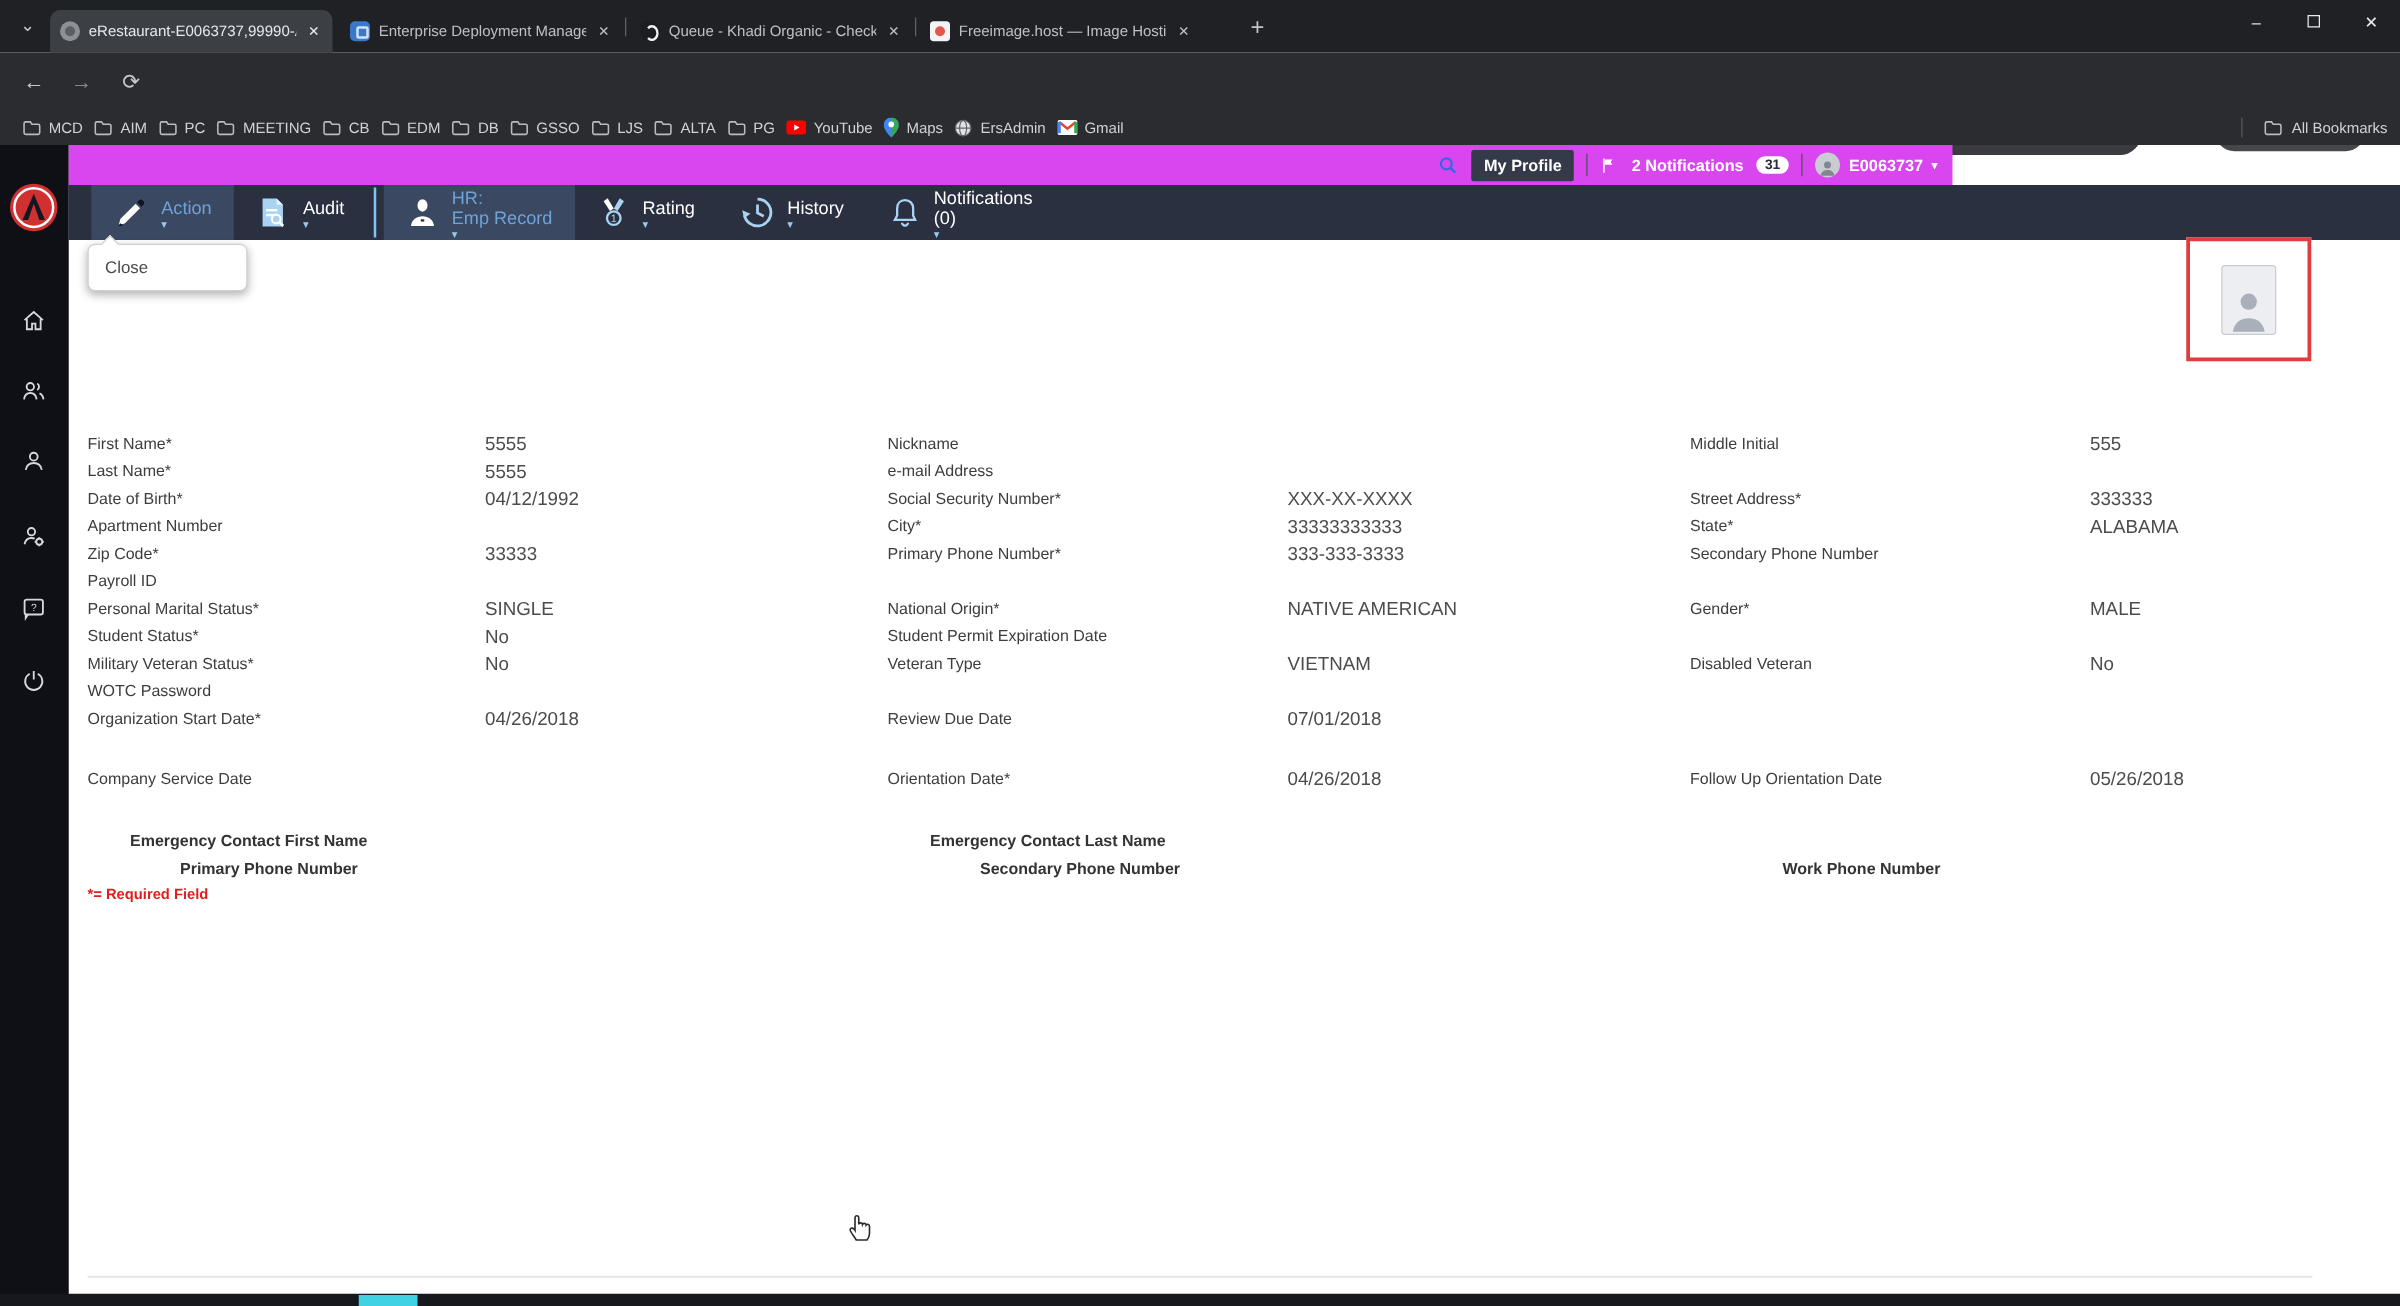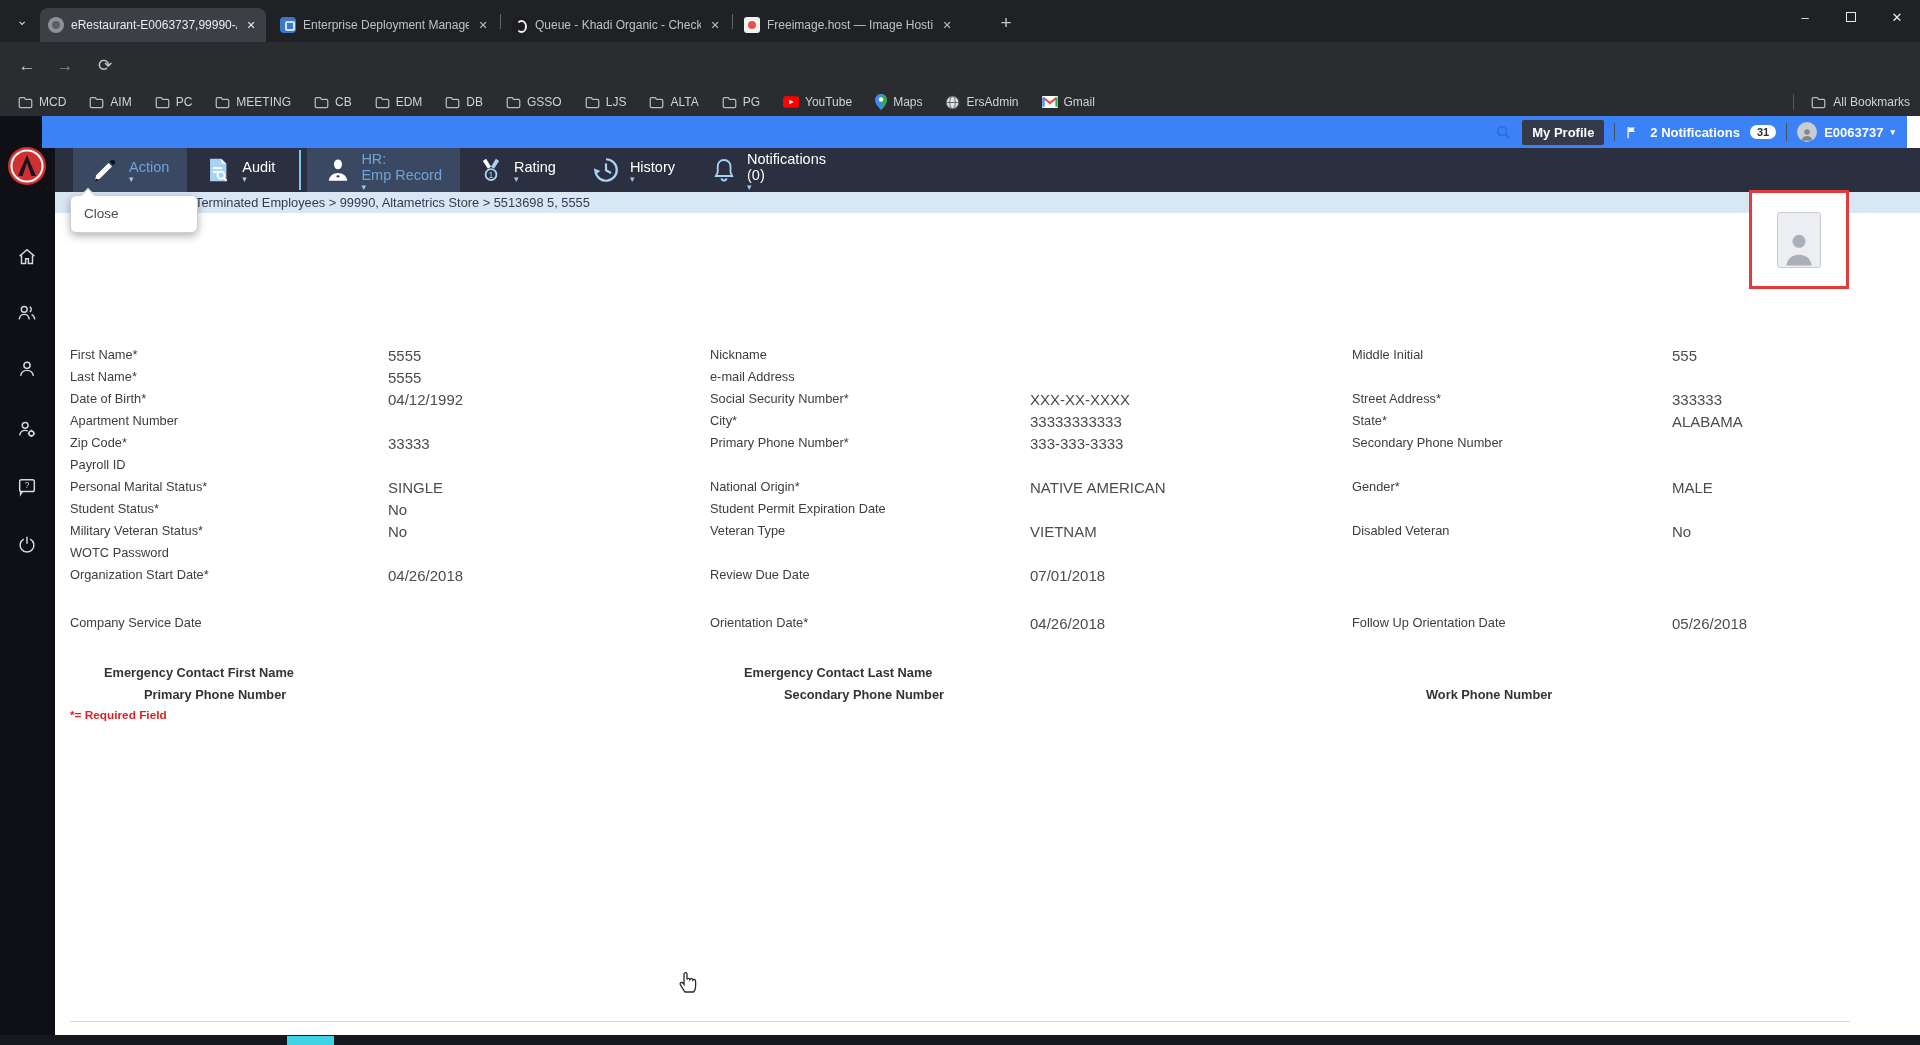--- a/index.html
+++ b/index.html
@@ -55,21 +55,21 @@
   .bm { display:flex; align-items:center; gap:6px; }
   .allbookmarks { position:absolute; right:10px; top:0; height:28px; display:flex; align-items:center;
     gap:7px; color:#d0d2d6; }
   .allbookmarks::before { content:""; width:1px; height:16px; background:#55575a; margin-right:10px; }
 
   
   .sidebar { position:absolute; left:0; top:116px; width:55px; height:929px; background:#0e1015; }
   .sidebar .icn { position:absolute; left:16px; }
   .logo { position:absolute; left:7px; top:30px; width:40px; height:40px; }
 
-  .appheader { position:absolute; left:42px; top:116px; width:1865px; height:32px; background:#3b82f6; }
+  .appheader { position:absolute; left:55px; top:116px; width:1507px; height:32px; background:#d946ef; }
   .hright { position:absolute; right:12px; top:0; height:32px; display:flex; align-items:center; gap:10px;
     color:#fff; font-size:13px; font-weight:bold; }
   .hdiv { width:1px; height:18px; background:#4a5060; }
   .myprofile { background:#343a49; padding:5px 10px; border-radius:2px; }
   .badge { background:#fff; color:#2b2f3a; border-radius:9px; padding:1px 7px; font-size:11px; }
   .userbox { display:flex; align-items:center; gap:7px; }
   .avatar { width:20px; height:20px; border-radius:50%; background:#c9cdd3; overflow:hidden;
     display:flex; align-items:flex-end; justify-content:center; }
 
   .navbar { position:absolute; left:55px; top:148px; width:1865px; height:44px; background:#2a3040;
@@ -191,21 +191,21 @@
           <circle cx="7.5" cy="13.5" r="3" fill="none" stroke="#e8eaed" stroke-width="1.6"></circle>
           <circle cx="16.5" cy="13.5" r="3" fill="none" stroke="#e8eaed" stroke-width="1.6"></circle>
           <path d="M10.5 13.5c.8-.8 2.2-.8 3 0" fill="none" stroke="#e8eaed" stroke-width="1.4"></path>
         </svg>
       <span>Incognito (2)</span>
     </div>
     <div class="menudots g-dots"></div>
   </div>
 
   <div class="bookmarksbar">
-    <span id="bm-items" style="display:flex;gap:23px;align-items:center">
+    <span id="bm-items" style="display:flex;gap:9px;align-items:center">
         <span class="bm">
           <span style="display: inline-flex;">
             <svg width="15" height="13" viewBox="0 0 24 20">
               <path d="M2 4a2 2 0 0 1 2-2h6l2 3h8a2 2 0 0 1 2 2v9a2 2 0 0 1-2 2H4a2 2 0 0 1-2-2z" fill="none" stroke="#b8bbbf" stroke-width="2"></path>
             </svg>
           </span>
           <span>MCD</span>
         </span>
         <span class="bm">
           <span style="display: inline-flex;">
@@ -496,23 +496,20 @@
           </svg>
         </span>
         <span class="col">
           <span class="nl">Notifications</span>
           <span class="nl">(0)</span>
           <span class="caret g-caret"></span>
         </span>
       </div>
     </div>
 
-  <div class="breadcrumb">
-    <span class="txt">Terminated Employees  &gt; 99990, Altametrics Store &gt; 5513698 5, 5555</span>
-  </div>
 
   <div class="photobox">
     <span class="photoinner">
       <svg width="34" height="40" viewBox="0 0 24 28">
           <circle cx="12" cy="10" r="4.6" fill="#a9b0ba"></circle>
           <path d="M3 27c.9-5.2 4.4-7.6 9-7.6s8.1 2.4 9 7.6z" fill="#a9b0ba"></path>
         </svg>
     </span>
   </div>
 

